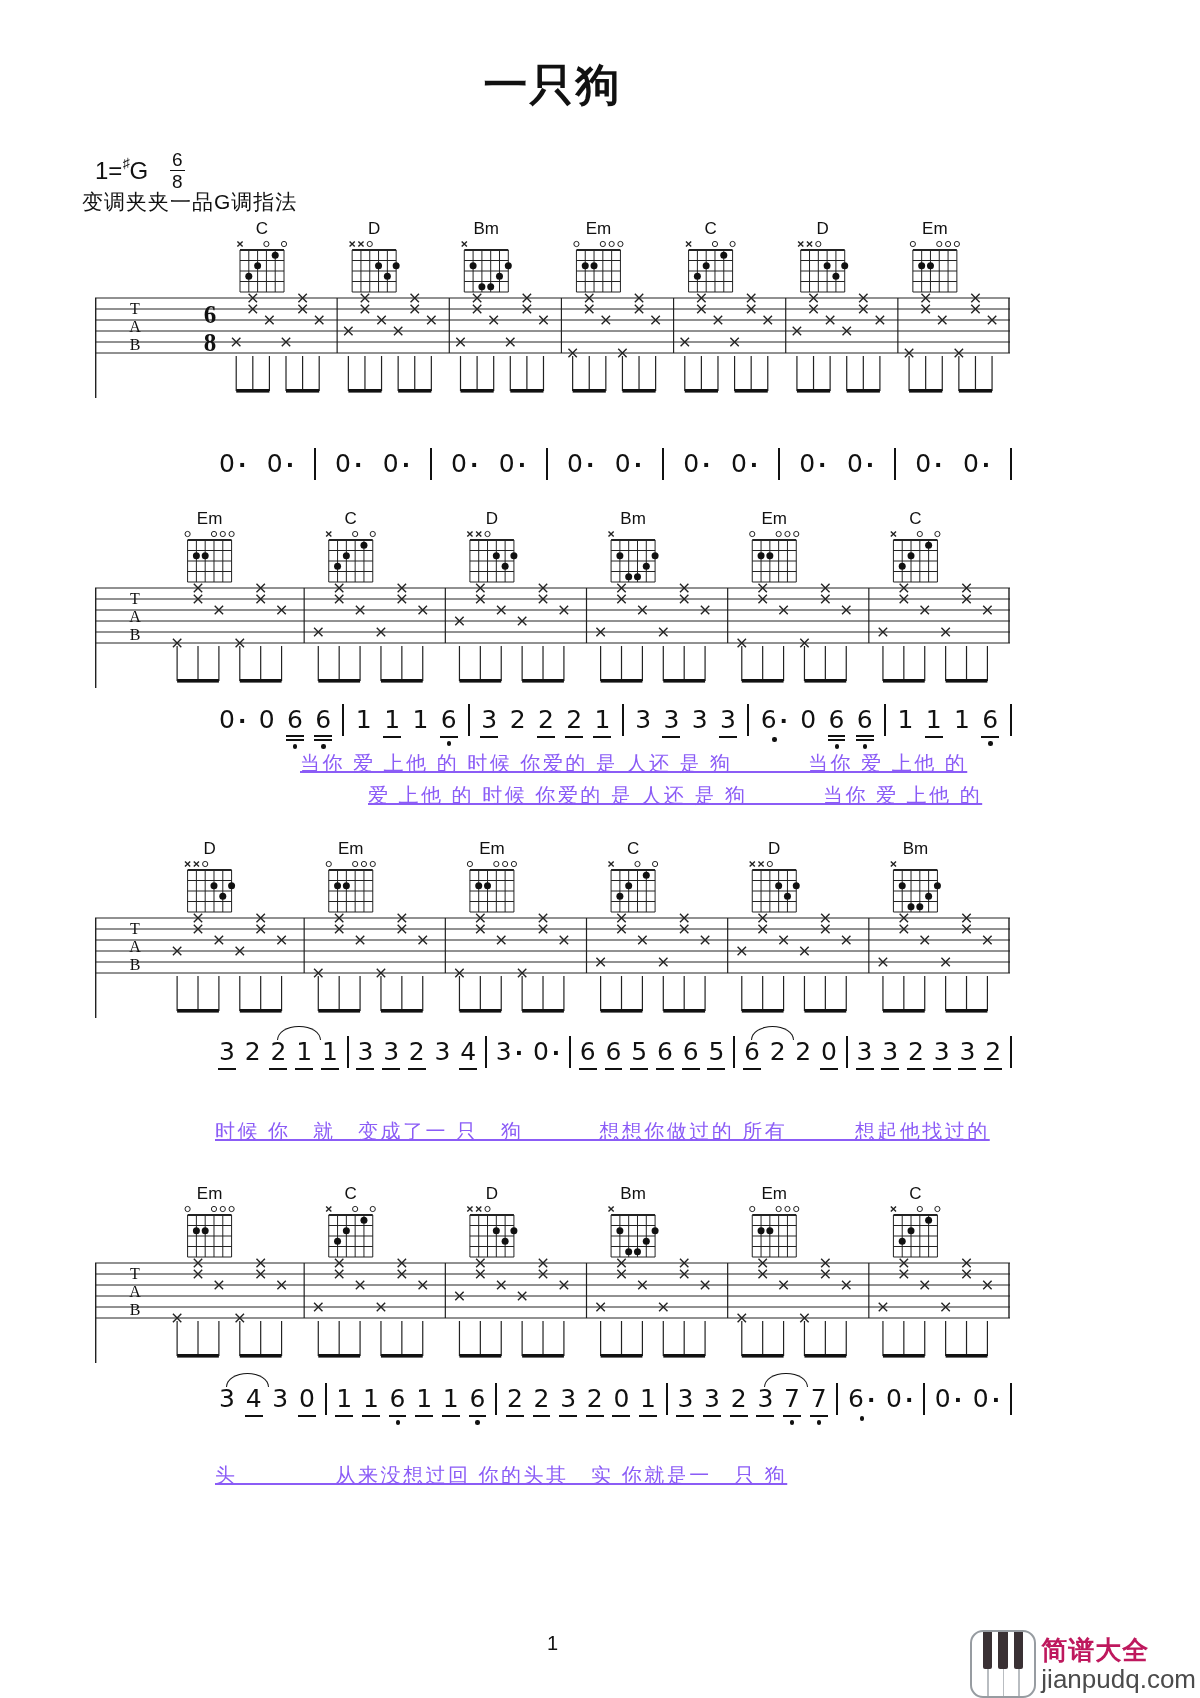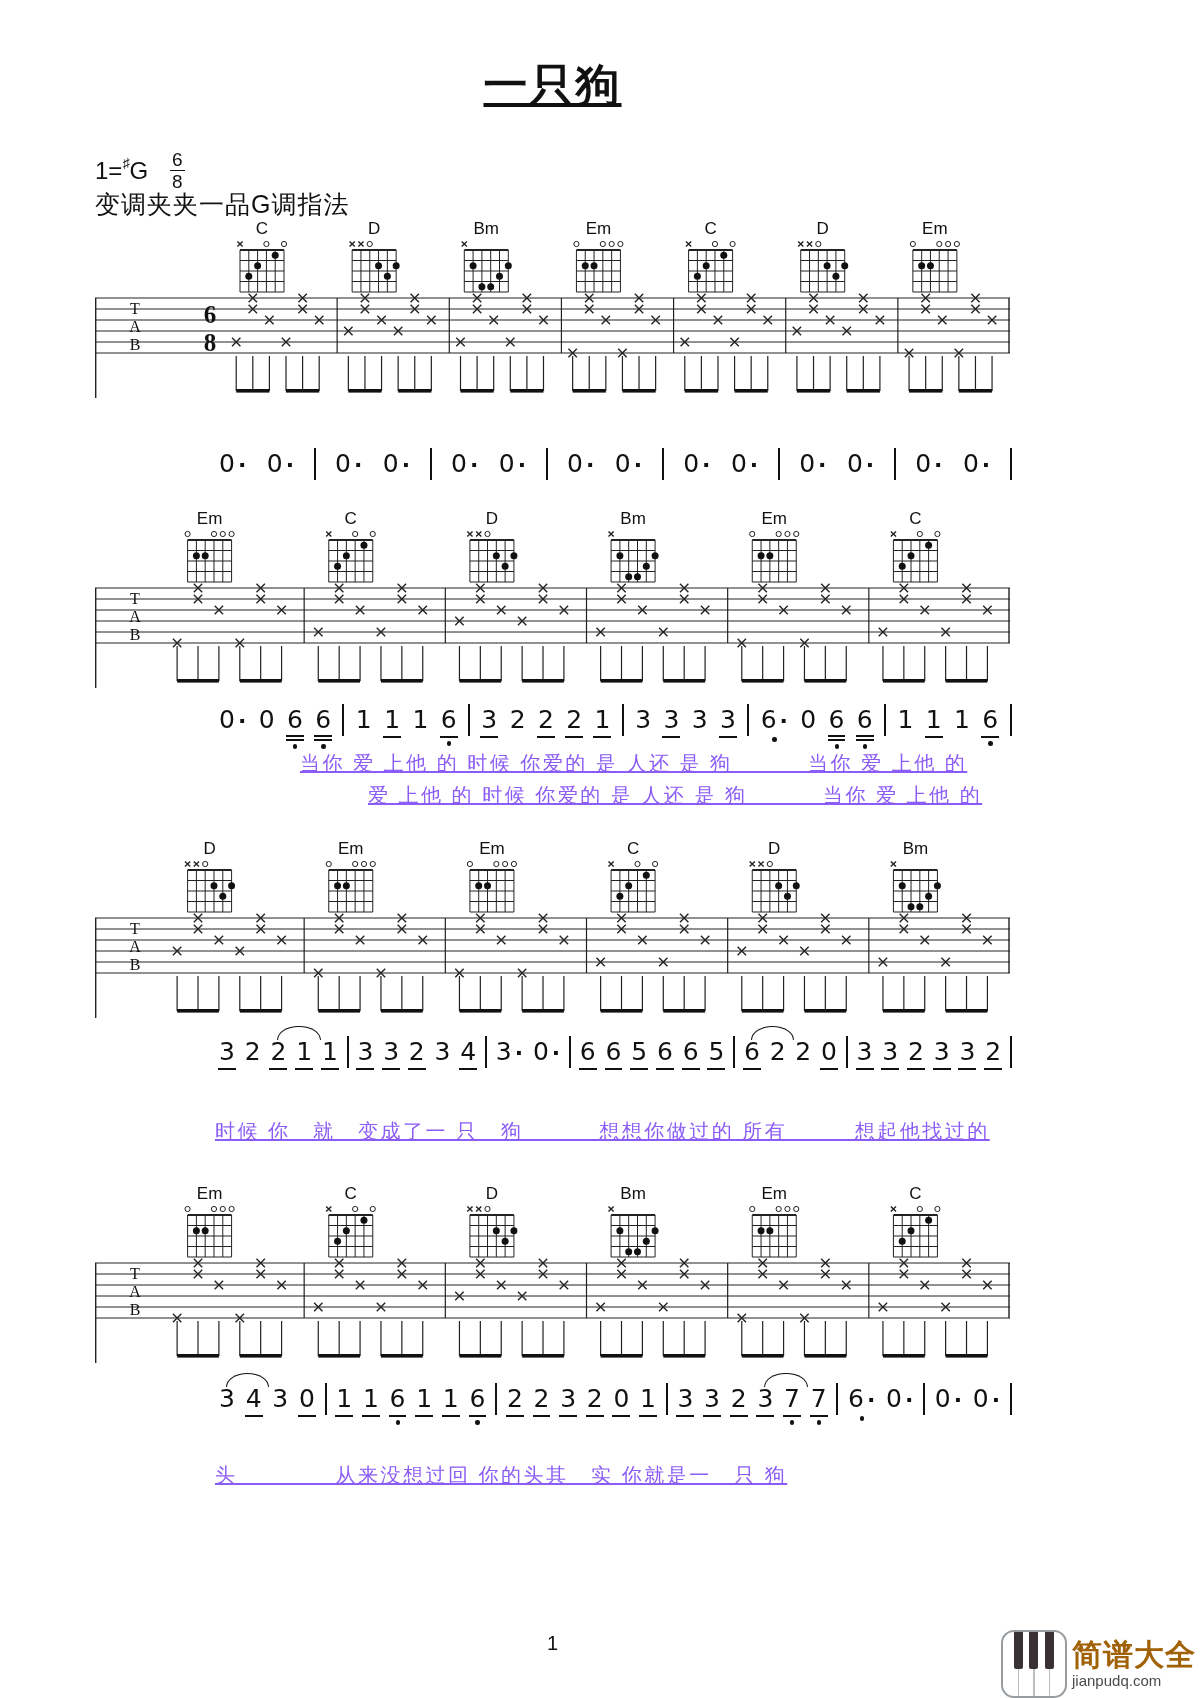--- a/index.html
+++ b/index.html
@@ -1,26 +1,26 @@
 <!DOCTYPE html>
 <html><head>
 <meta charset="utf-8">
 <style>
   html,body{margin:0;padding:0;background:#e8e8e8;}
   .page{position:relative;width:1200px;height:1698px;background:#ffffff;overflow:hidden;
         font-family:"Liberation Sans","DejaVu Sans",sans-serif;color:#111;}
   .title{position:absolute;top:56px;left:95px;width:915px;text-align:center;
-         font-size:44px;font-weight:700;letter-spacing:2px;text-decoration:underline;}
+         font-size:44px;font-weight:700;letter-spacing:2px;}
   .artist{position:absolute;top:110px;left:95px;width:915px;text-align:center;font-size:27px;}
   .keyline{position:absolute;top:150px;left:95px;font-size:24px;display:flex;align-items:center;}
   .keyline .sharp{font-size:14px;vertical-align:top;position:relative;top:-8px;}
   .ts{display:inline-flex;flex-direction:column;align-items:center;margin-left:22px;line-height:1;}
   .ts-t{font-size:19px;border-bottom:1.5px solid #111;padding:0 2px 1px;}
   .ts-b{font-size:19px;padding-top:1px;}
-  .capo{position:absolute;top:188px;left:95px;font-size:25px;letter-spacing:1px;}
+  .capo{position:absolute;top:188px;left:82px;font-size:21px;letter-spacing:1px;}
   .system{position:absolute;left:95px;width:915px;height:185px;}
   
   .mline{position:absolute;left:218px;width:794px;display:flex;justify-content:space-between;
          align-items:flex-start;}
   .nt{position:relative;font-size:25px;line-height:1.1;padding:0 1px;font-family:"DejaVu Sans",sans-serif;}
   .nt .da{font-size:22px;font-weight:700;margin-left:3px;}
   .u1{background-image:linear-gradient(#111,#111);background-size:100% 2px;
       background-position:0 100%;background-repeat:no-repeat;padding-bottom:4px;}
   .u2{background-image:linear-gradient(#111,#111),linear-gradient(#111,#111);
       background-size:100% 2px,100% 2px;background-position:0 100%,0 calc(100% - 4px);
@@ -32,22 +32,22 @@
       border:1.6px solid #111;border-bottom:none;border-radius:50% 50% 0 0/100% 100% 0 0;}
   .lyr{position:absolute;font-size:20px;letter-spacing:2.5px;white-space:pre;color:#8b5cf6;text-decoration:underline;}
   .pagenum{position:absolute;top:1632px;left:95px;width:915px;text-align:center;font-size:20px;}
   
   .wm{position:absolute;right:4px;bottom:0;display:flex;align-items:center;}
   .wm-icon{position:relative;width:62px;height:64px;border:2.5px solid #979ca1;border-radius:13px;
       background:#fff;overflow:hidden;flex:0 0 auto;}
   .wm-icon .wk{position:absolute;top:0;bottom:0;width:1.5px;background:#b9bdc1;}
   .wm-icon .bk{position:absolute;top:0;height:58%;width:15%;background:#3a3134;border-radius:0 0 2px 2px;}
   .wm-texts{margin-left:5px;line-height:1;}
-  .wm-name{font-size:30px;color:#a16207;font-weight:600;letter-spacing:1px;}
-  .wm-url{font-size:15px;color:#4b4b4b;margin-top:3px;}
+  .wm-name{font-size:26px;color:#be185d;font-weight:600;letter-spacing:1px;}
+  .wm-url{font-size:26px;color:#4b4b4b;margin-top:3px;}
 </style>
 </head>
 <body>
 
 <div class="page">
 
   <div class="title">一只狗</div>
 
   <div class="keyline">
     <span>1=</span>

